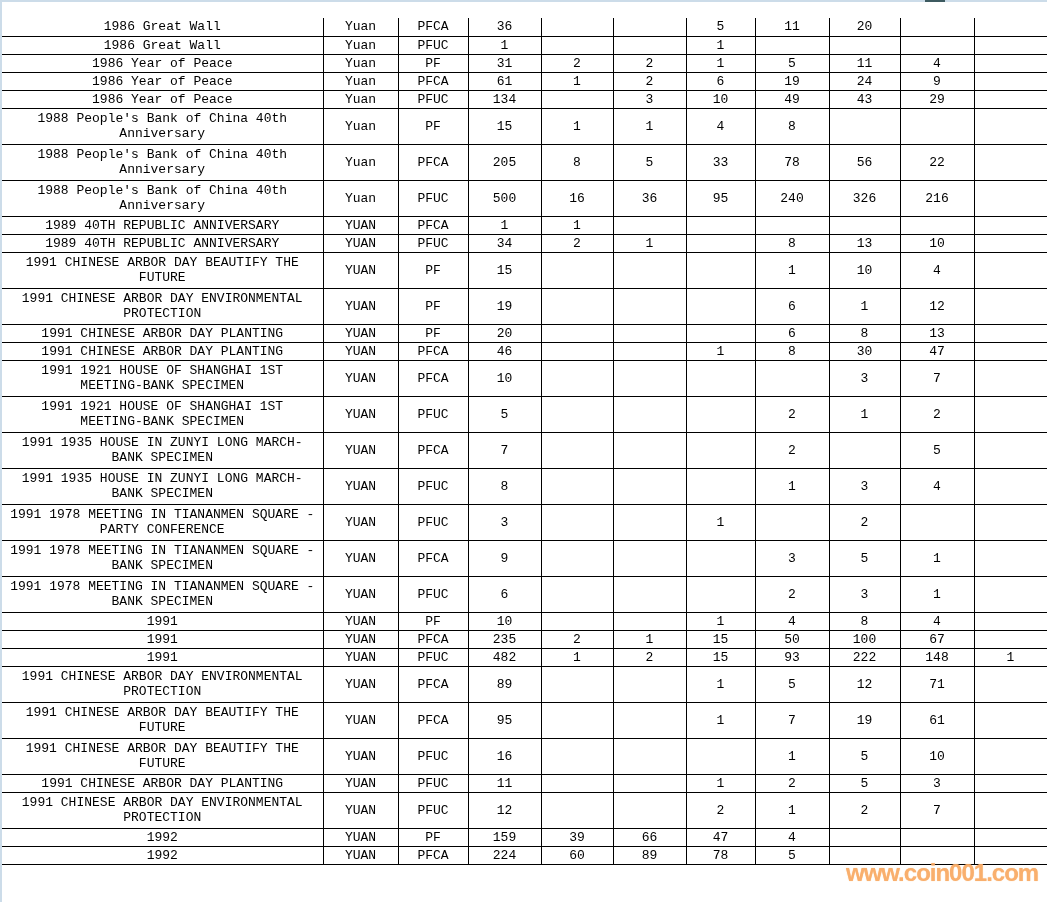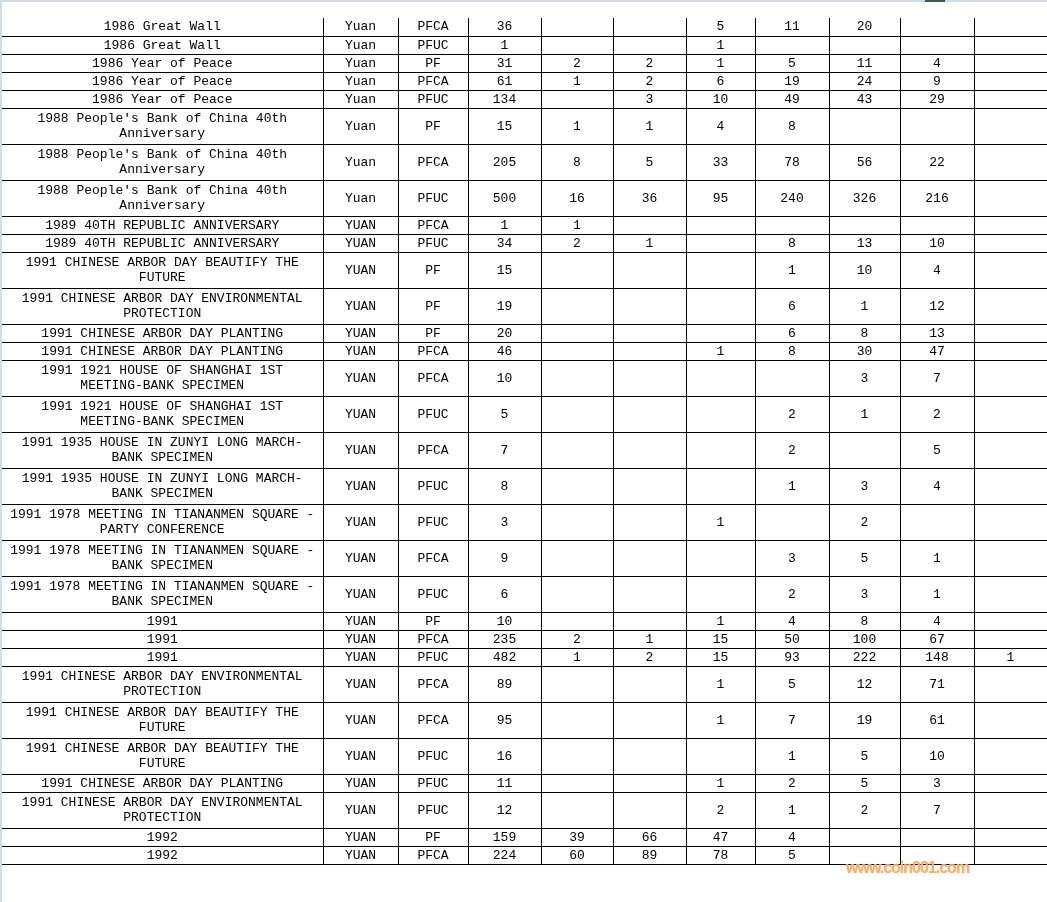--- a/index.html
+++ b/index.html
@@ -23,21 +23,21 @@
     text-align:center; vertical-align:middle;
     font-size:13px; line-height:15px; color:#000000;
     white-space:pre-line; overflow:hidden;
   }
   tr.single { height:18px; }
   tr.double { height:36px; }
 
   .watermark {
     position:absolute; left:846px; top:859px; z-index:5;
     font-family:"Liberation Sans", sans-serif;
-    font-weight:bold; font-size:16px; letter-spacing:-1px;
+    font-weight:bold; font-size:24px; letter-spacing:-1px;
     color:#f9ab66; opacity:0.95;
     text-shadow:0 0 1px #f9c089;
   }
 </style>
 </head>
 <body>
 
 <div class="screen">
   <table class="grid">
     <colgroup id="grid-cols">

